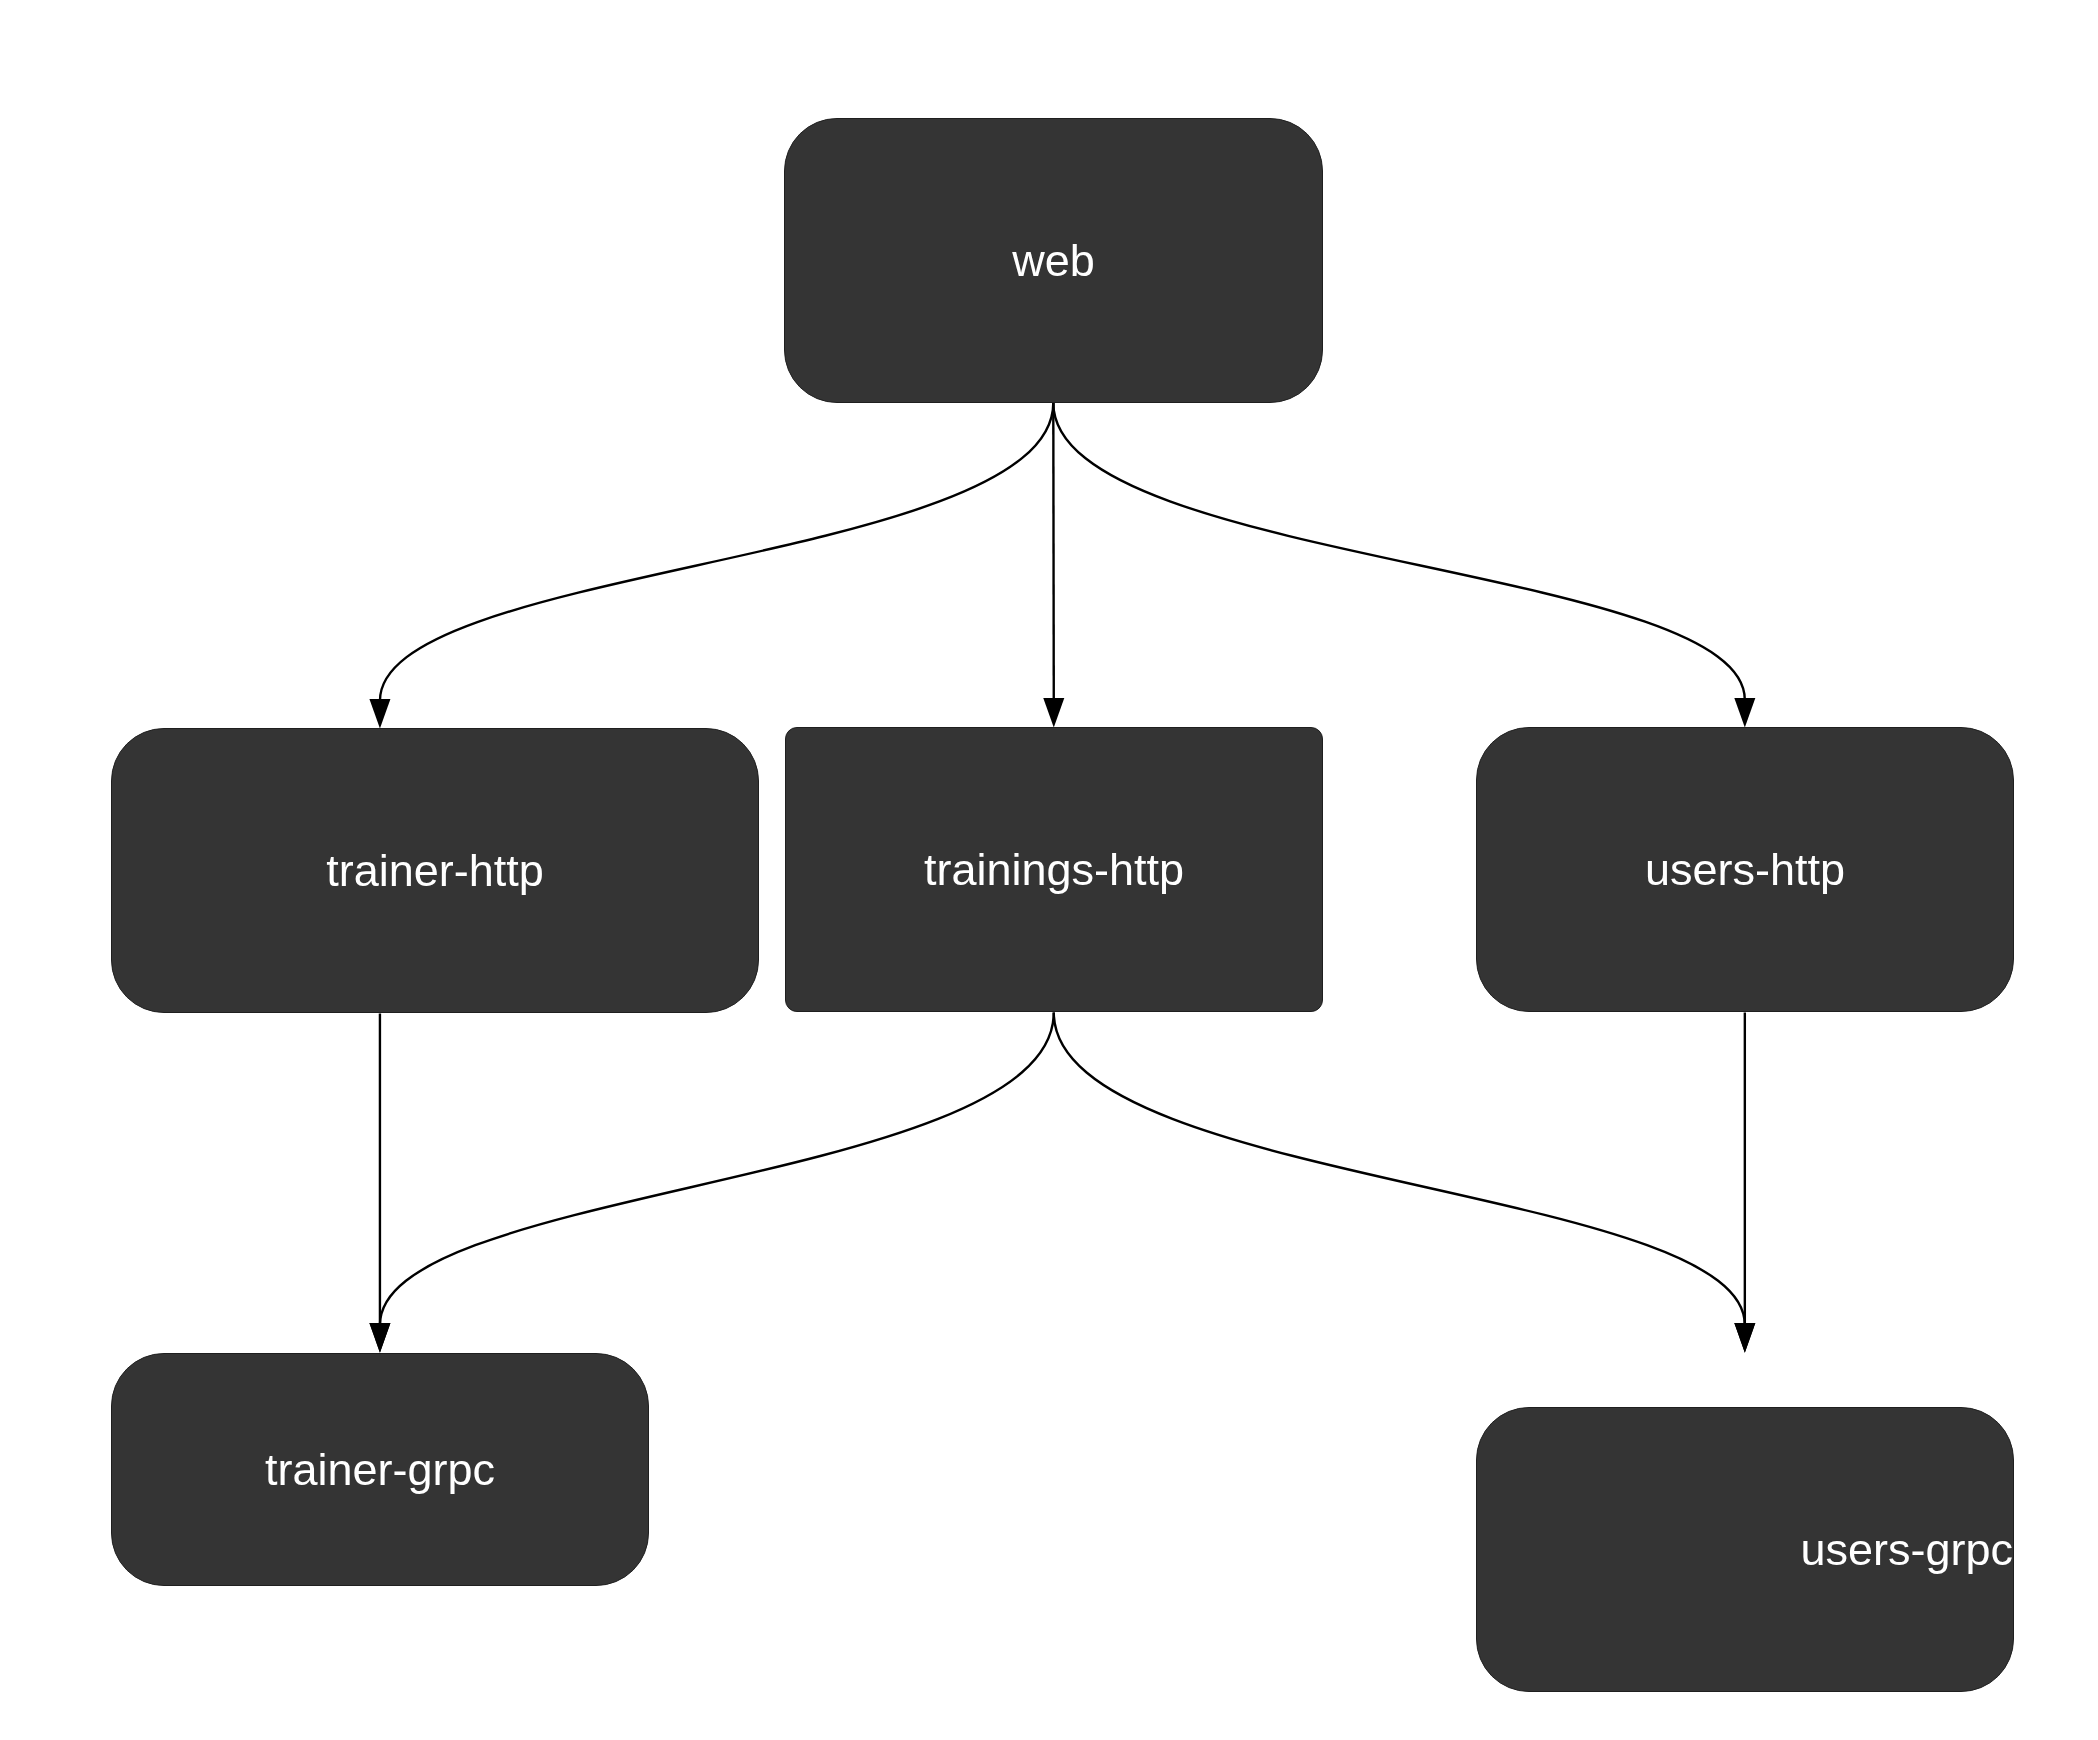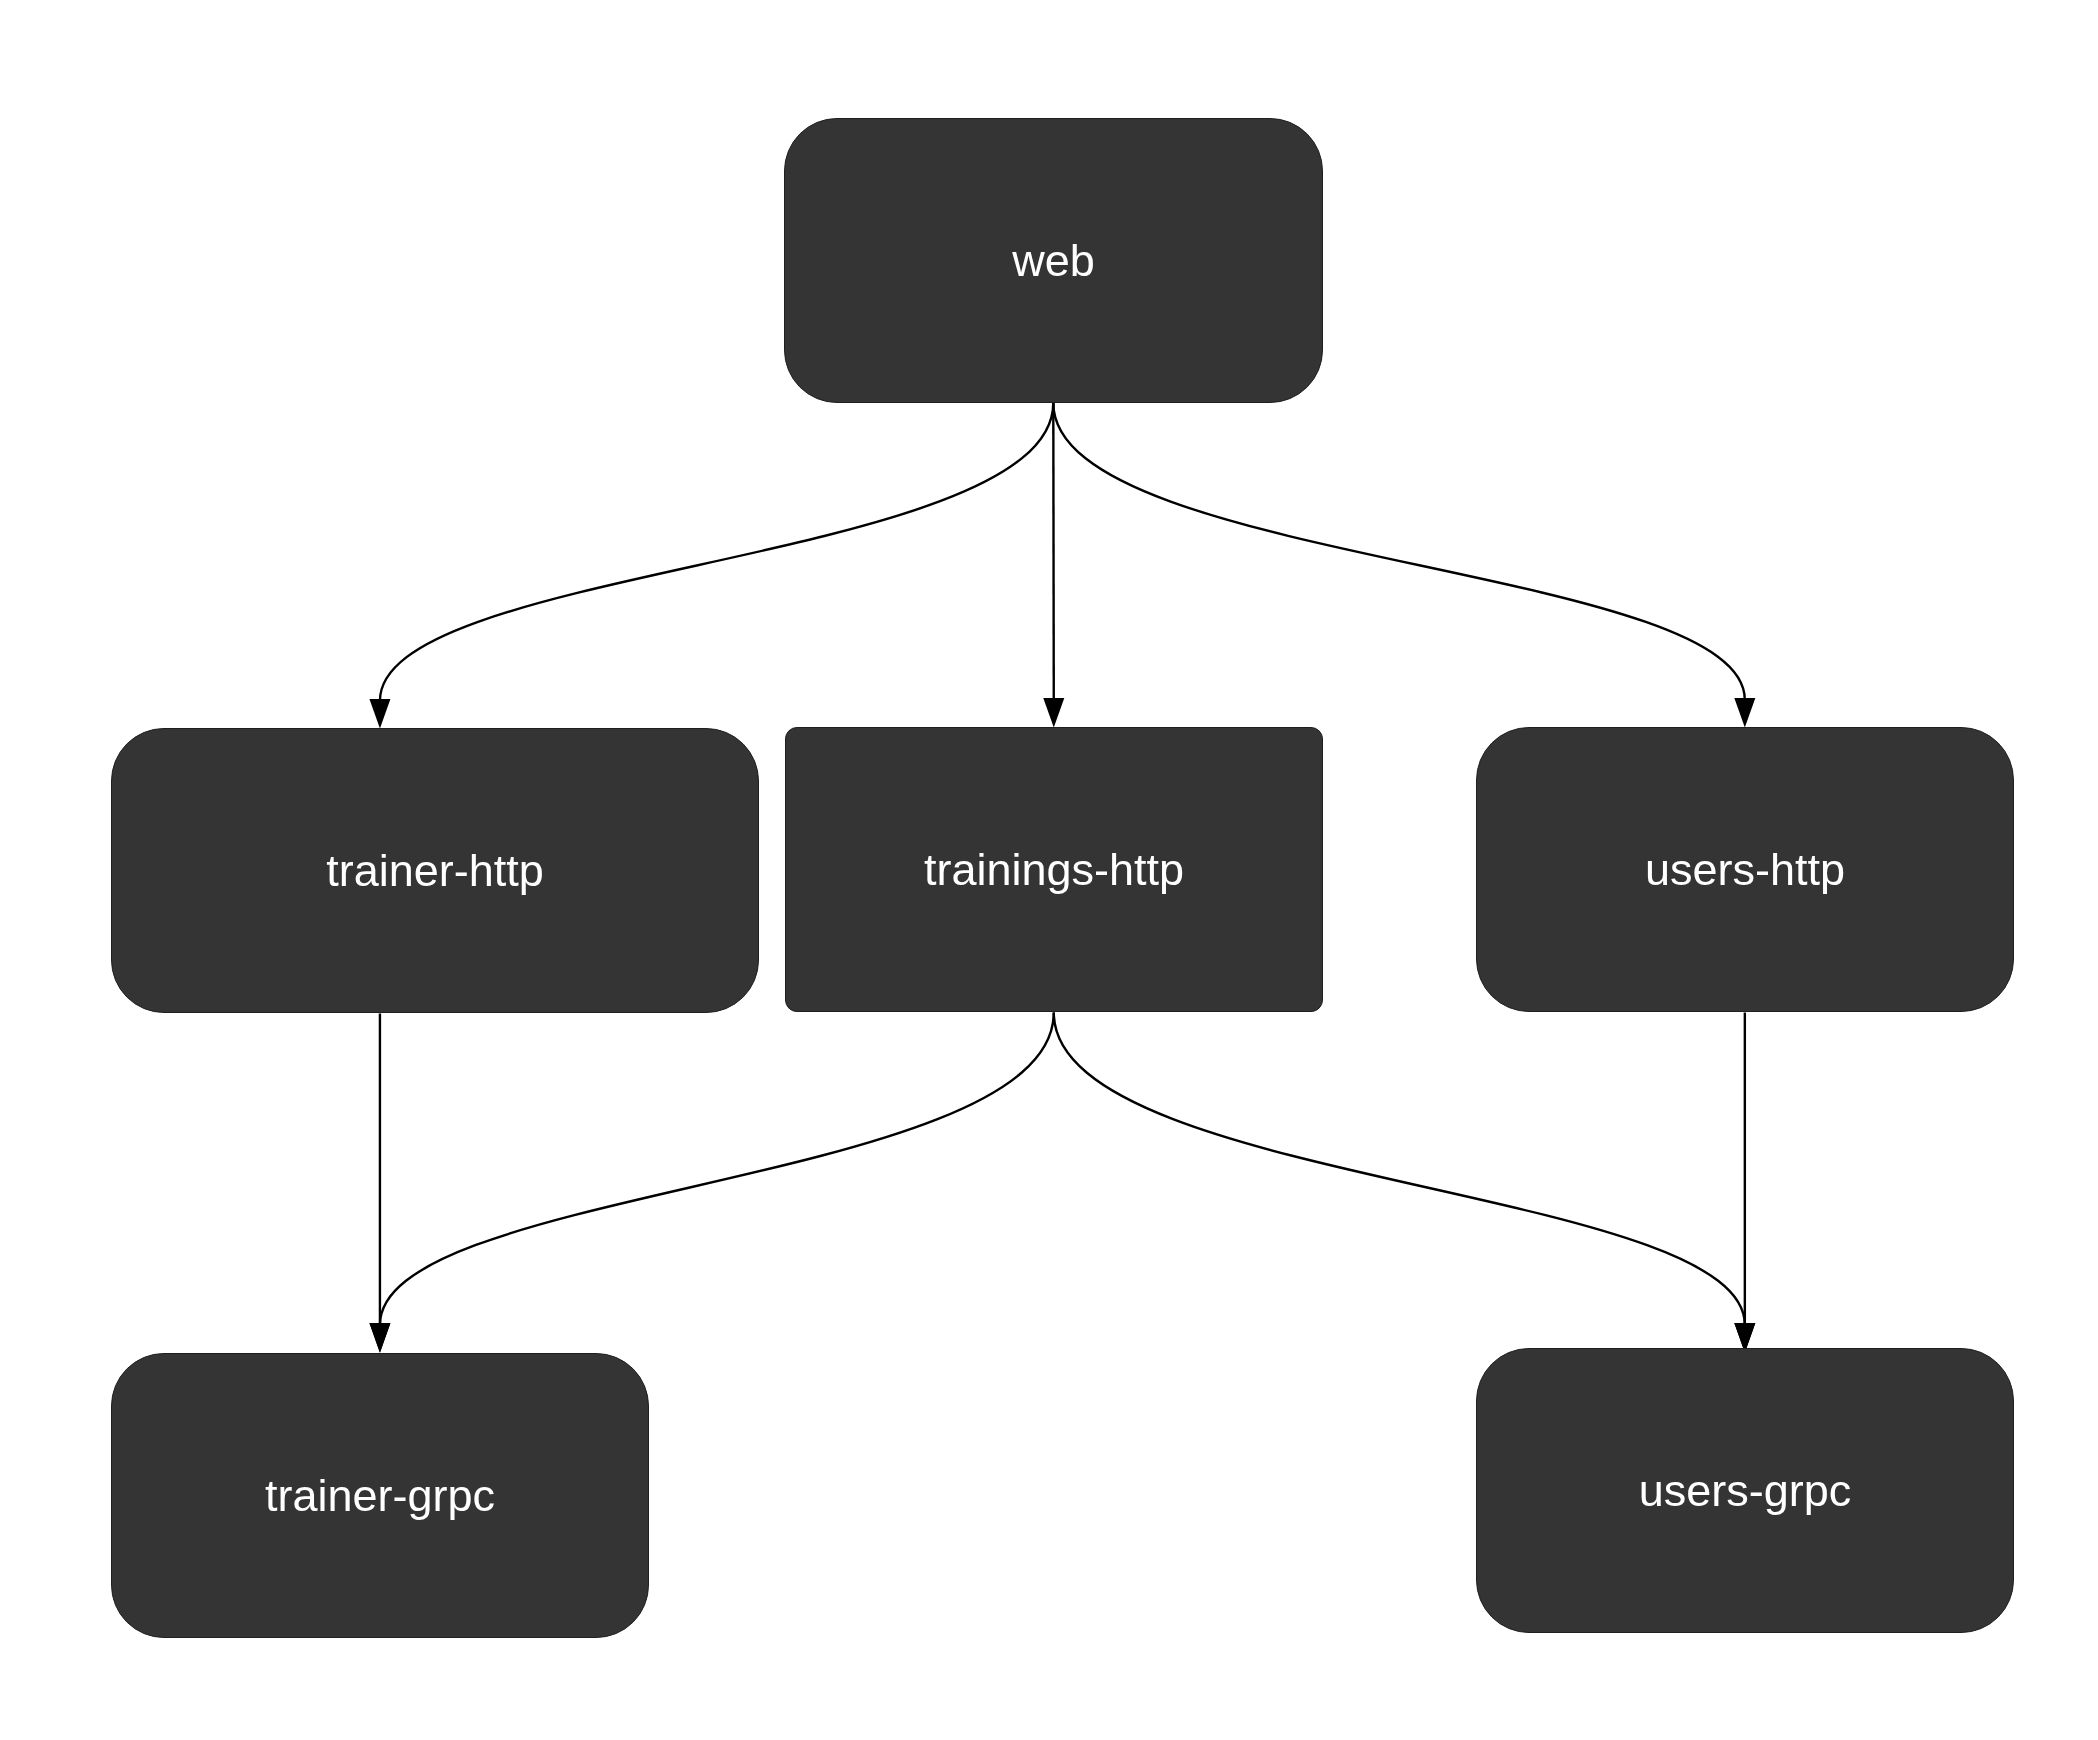--- a/index.html
+++ b/index.html
@@ -42,22 +42,22 @@
     color: var(--node-text, #ffffff);
     font-size: 45px;
     line-height: 1;
     white-space: nowrap;
   }
   
   .node-web            { left: 784px;  top: 118px;  width: 539px; height: 285px; }
   .node-trainer-http   { left: 111px;  top: 728px;  width: 648px; height: 285px; }
   .node-trainings-http { left: 785px;  top: 727px;  width: 538px; height: 285px; border-radius: 12px; }
   .node-users-http     { left: 1476px; top: 727px;  width: 538px; height: 285px; justify-content: center; }
-  .node-trainer-grpc   { left: 111px;  top: 1353px; width: 538px; height: 285px; }
-  .node-users-grpc     { left: 1476px; top: 1348px; width: 538px; height: 285px; }
+  .node-trainer-grpc   { left: 111px;  top: 1353px; width: 538px; height: 233px; }
+  .node-users-grpc     { left: 1476px; top: 1407px; width: 538px; height: 285px; justify-content: flex-end; }
 </style>
 </head>
 <body style="--bg: #ffffff; --node-fill: #343434; --node-border: #1f1f1f; --node-text: #ffffff; --edge: #000000;">
 
 <svg id="edge-layer" viewBox="0 0 2195 1821" xmlns="http://www.w3.org/2000/svg">
   <g>
     <path class="edge-path" d="M 1102 421 C 1102 590, 397.5 590, 397.5 733"></path>
     <polygon class="arrowhead" points="386.5,731 408.5,731 397.5,762"></polygon>
   </g>
   <g>

